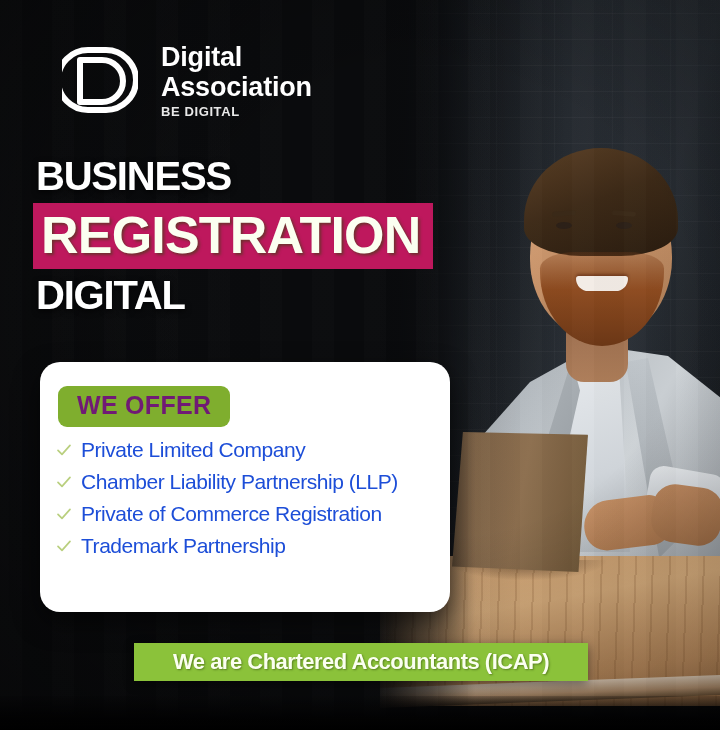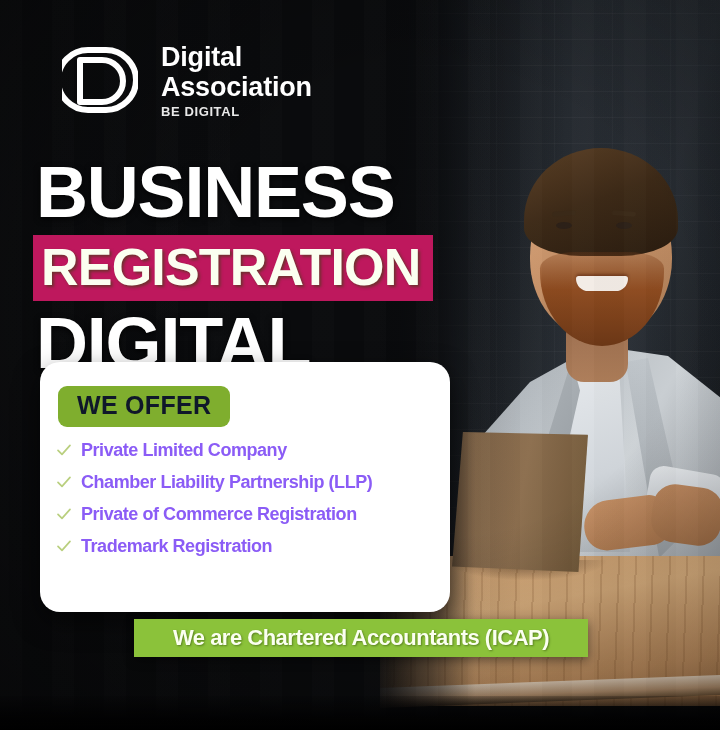--- a/index.html
+++ b/index.html
@@ -311,21 +311,21 @@
   
   .headline {
     position: absolute;
     left: 36px;
     top: 156px;
     width: 420px;
   }
   .hl-line {
     display: block;
     color: #ffffff;
-    font-size: 72px;
+    font-size: 40px;
     font-weight: bold;
     letter-spacing: -1.2px;
     line-height: 1;
     text-shadow: 0 2px 6px rgba(0,0,0,0.8);
   }
   .hl-bar {
     display: block;
     margin: 7px 0 6px -3px;
     width: 400px;
     background: #be185d;
@@ -350,21 +350,21 @@
     border-radius: 20px;
     box-shadow: 0 10px 26px rgba(0,0,0,0.55);
   }
   .we-offer {
     position: absolute;
     left: 18px;
     top: 24px;
     background: #7fae2e;
     border-radius: 9px;
     padding: 7px 19px 9px 19px;
-    color: #0f172a;
+    color: #701a75;
     font-size: 25px;
     font-weight: bold;
     letter-spacing: 0.3px;
     line-height: 1;
   }
   .offer-list {
     position: absolute;
     left: 16px;
     top: 72px;
     right: 12px;
@@ -378,32 +378,32 @@
     gap: 9px;
     height: 32px;
   }
   .check-icon {
     width: 16px;
     height: 16px;
     flex: 0 0 16px;
     display: block;
   }
   .offer-label {
-    color: #8b5cf6;
-    font-size: 18px;
-    font-weight: bold;
+    color: #1d4ed8;
+    font-size: 21px;
+    font-weight: normal;
     letter-spacing: -0.45px;
     white-space: nowrap;
   }
 
   
   .banner {
     position: absolute;
     left: 134px;
-    top: 619px;
+    top: 643px;
     width: 454px;
     height: 38px;
     background: #8bc23a;
     display: flex;
     align-items: center;
     justify-content: center;
     box-shadow: 0 3px 10px rgba(0,0,0,0.45);
   }
   .banner-text {
     color: #fbfff0;
@@ -502,21 +502,21 @@
           </svg>
         </span>
         <span class="offer-label">Private of Commerce Registration</span>
       </li>
       <li class="offer-item">
         <span class="check-icon">
           <svg viewBox="0 0 16 16" width="16" height="16" aria-hidden="true">
             <path d="M2 8.4 L6 12.4 L14 3.4" fill="none" stroke="#b9cf7e" stroke-width="1.7" stroke-linecap="round" stroke-linejoin="round"></path>
           </svg>
         </span>
-        <span class="offer-label">Trademark Registration</span>
+        <span class="offer-label">Trademark Partnership</span>
       </li>
     </ul>
   </div>
 
   <div class="banner">
     <span class="banner-text">We are Chartered Accountants (ICAP)</span>
   </div>
 
 </div>
 

